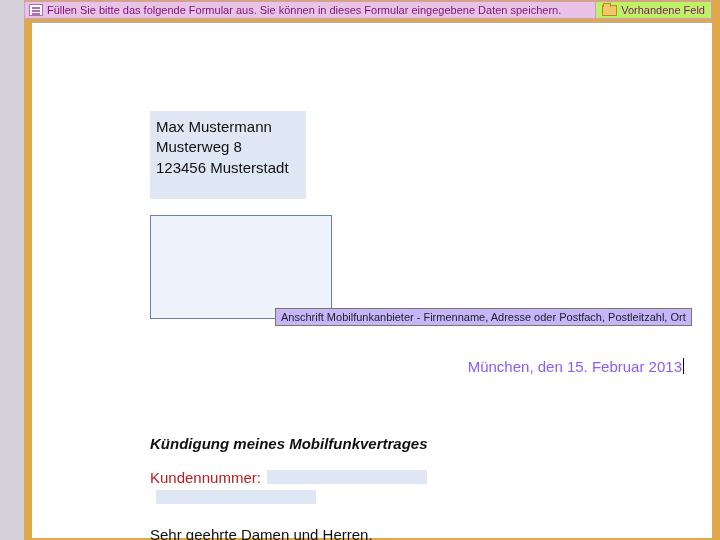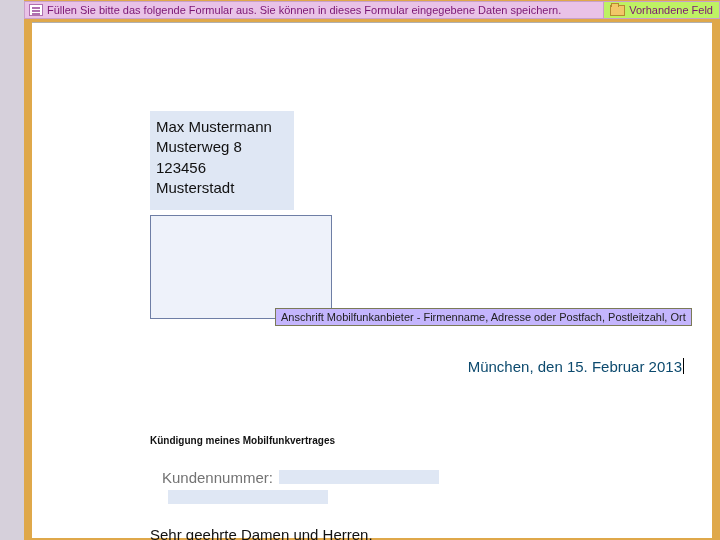--- a/index.html
+++ b/index.html
@@ -3,21 +3,21 @@
 <meta charset="utf-8">
 <style>
   * { box-sizing: border-box; margin: 0; padding: 0; }
   html, body { width: 720px; height: 540px; overflow: hidden; font-family: Arial, Helvetica, sans-serif; }
   body { background: #dfa84a; }
 
   .viewport { position: relative; width: 720px; height: 540px; }
 
   
   .topbar {
-    position: absolute; top: 1px; left: 24px; right: 0; height: 18px;
+    position: absolute; top: 1px; left: 24px; right: 8px; height: 18px;
     background: #e9c2e7; border: 1px solid #c9a0c9; display: flex; align-items: center;
     font-size: 11px; color: #7a1573;
   }
   .topbar-left { display: flex; align-items: center; gap: 4px; padding-left: 4px; flex: 1; }
   .topbar .form-icon {
     width: 14px; height: 12px; background: #fff; border: 1px solid #b070b0; position: relative;
   }
   .topbar .form-icon::after {
     content: ""; position: absolute; left: 2px; top: 2px; right: 2px; height: 2px; background: #b070b0;
     box-shadow: 0 3px 0 #b070b0, 0 6px 0 #b070b0;
@@ -48,21 +48,21 @@
 
   
   .page {
     position: absolute; top: 22px; left: 32px; width: 680px; height: 516px;
     background: #fff; border-top: 1px solid #b0b0b0;
   }
 
   
   .sender {
     position: absolute; top: 88px; left: 118px;
-    width: 144px; padding: 6px 8px 12px 6px;
+    width: 156px; padding: 6px 8px 21px 6px;
     background: #dfe7f4;
     font-size: 15px; line-height: 1.35; color:#111;
   }
 
   
   .recipient {
     position: absolute; top: 192px; left: 118px;
     width: 182px; height: 104px;
     background: #eef2fa; border: 1px solid #6e7ea5;
   }
@@ -71,34 +71,34 @@
   .tooltip {
     position: absolute; top: 285px; left: 243px;
     background: #c4b5fd; border: 1px solid #7a7a58;
     font-size: 11px; padding: 2px 5px; color:#222;
     white-space: nowrap;
   }
 
   
   .dateline {
     position: absolute; top: 335px; right: 28px;
-    font-size: 15px; color:#0c4a6e;
+    font-size: 15px; color:#8b5cf6;
   }
   .caret {
     display:inline-block; width:1px; height:16px; background:#000; margin-left:1px;
     vertical-align: -2px;
   }
 
   
   .subject {
     position: absolute; top: 412px; left: 118px;
-    font-size: 10px; font-weight: bold; color:#111;
+    font-size: 15px; font-style: italic; font-weight: bold; color:#111;
   }
   .fields {
-    position: absolute; top: 444px; left: 130px; font-size: 15px; color:#737373;
+    position: absolute; top: 444px; left: 118px; font-size: 15px; color:#b91c1c;
   }
   .fields .row { display:flex; align-items:center; height:20px; }
   .fields .fill {
     display:inline-block; width:160px; height:14px; background:#dfe7f4; margin-left:6px;
   }
   .greeting {
     position: absolute; top: 503px; left: 118px; font-size: 15px; color:#111;
   }
 </style>
 </head>

